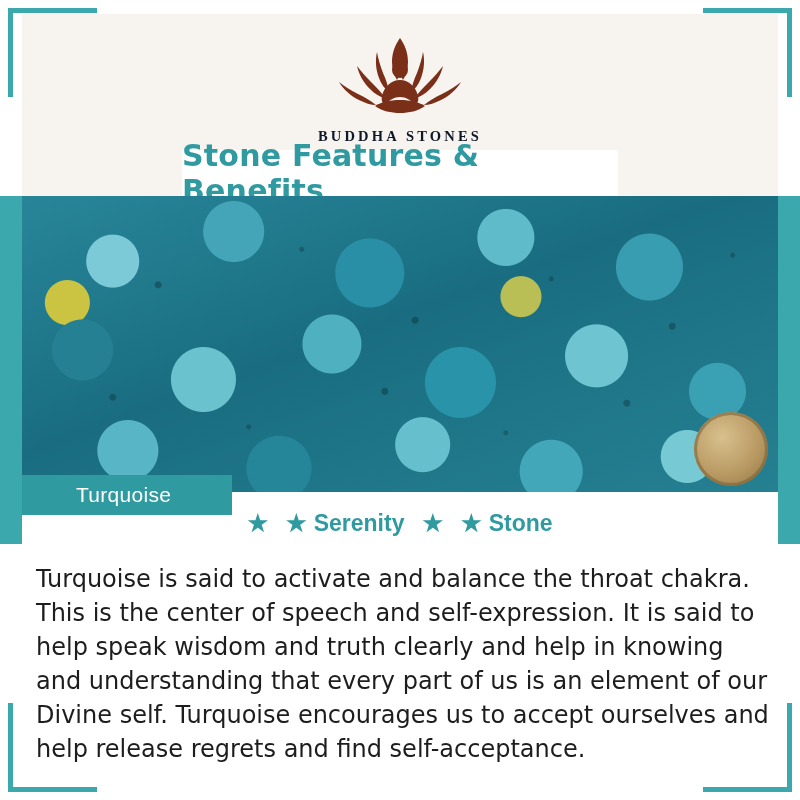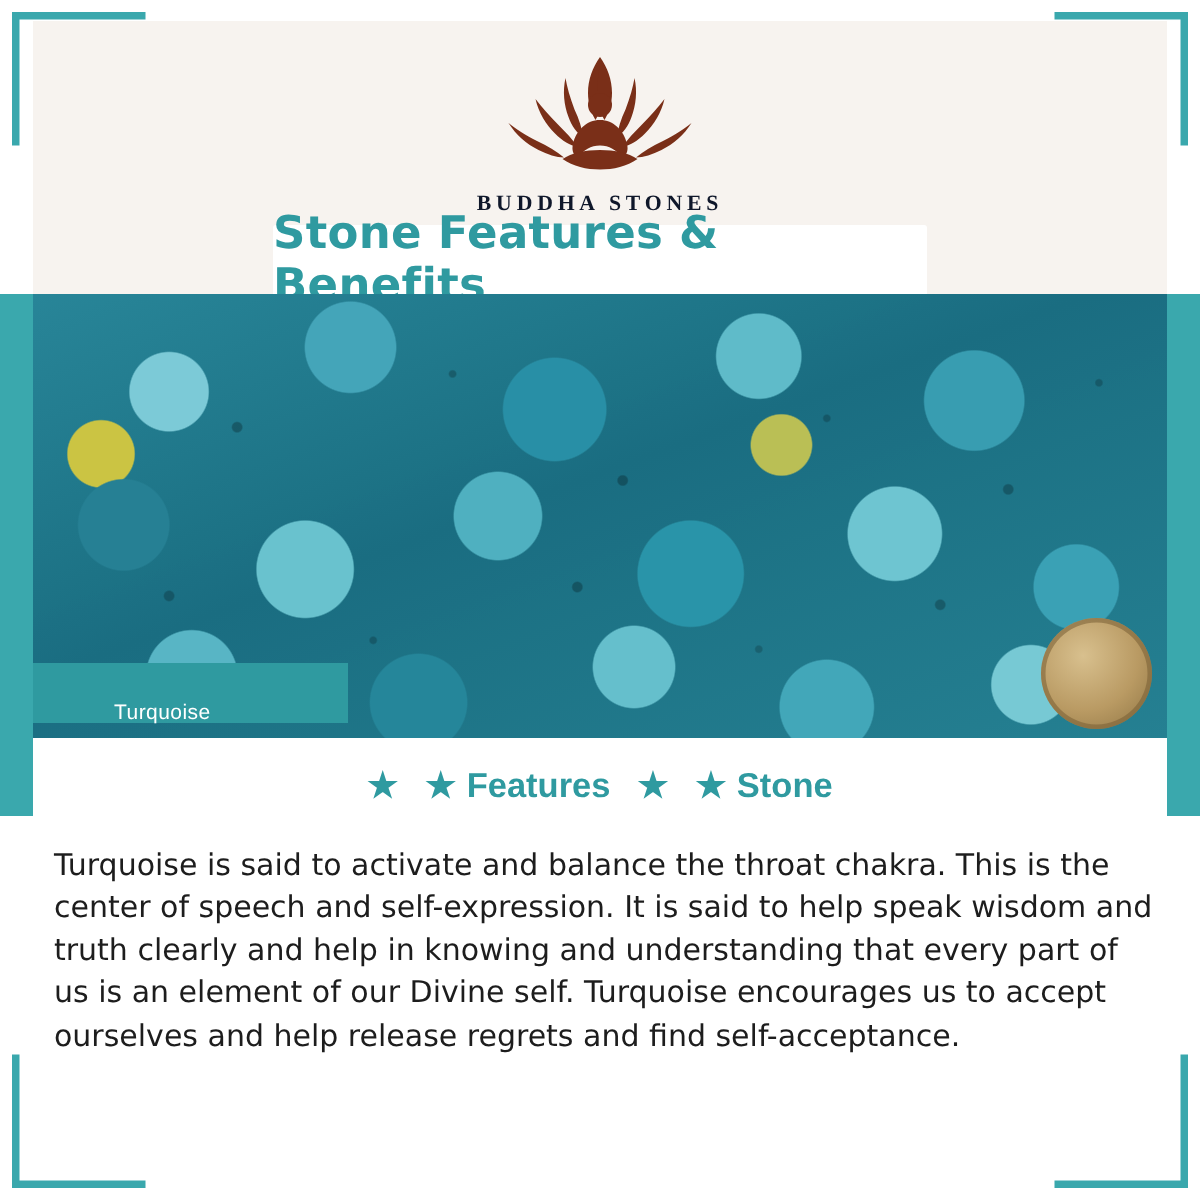--- a/index.html
+++ b/index.html
@@ -150,30 +150,30 @@
     width: 74px;
     height: 74px;
     border-radius: 50%;
     background: radial-gradient(circle at 38% 34%, #d8c08e 0%, #b99a63 55%, #8d7342 100%);
     box-shadow: inset 0 0 0 3px rgba(120,95,52,.55);
   }
 
   .stone-label {
     position: absolute;
     left: 22px;
-    top: 442px;
+    top: 475px;
     height: 40px;
     min-width: 210px;
     background: #2f9aa0;
     color: #ffffff;
     display: flex;
-    align-items: flex-end;
+    align-items: center;
     padding: 0 26px 0 54px;
     box-sizing: border-box;
-    font-size: 14px;
+    font-size: 21px;
     letter-spacing: .3px;
   }
 
   
   .benefits {
     position: absolute;
     left: 22px;
     right: 22px;
     top: 510px;
     display: flex;
@@ -196,21 +196,21 @@
     line-height: 1;
   }
 
   
   .body-copy {
     position: absolute;
     left: 36px;
     right: 30px;
     top: 562px;
     color: #1d1d1d;
-    font-size: 20px;
+    font-size: 24px;
     line-height: 1.42;
     text-align: left;
     font-family: "DejaVu Sans", sans-serif;
   }
 </style>
 </head>
 <body>
 
 <div class="page">
 
@@ -258,21 +258,21 @@
   <div class="stone-label">
     <span>Turquoise</span>
   </div>
 
   <div class="benefits">
     <div class="benefit">
       <span class="star">★</span>
     </div>
     <div class="benefit">
       <span class="star">★</span>
-      <span>Features</span>
+      <span>Serenity</span>
     </div>
     <div class="benefit">
       <span class="star">★</span>
     </div>
     <div class="benefit">
       <span class="star">★</span>
       <span>Stone</span>
     </div>
   </div>
 

